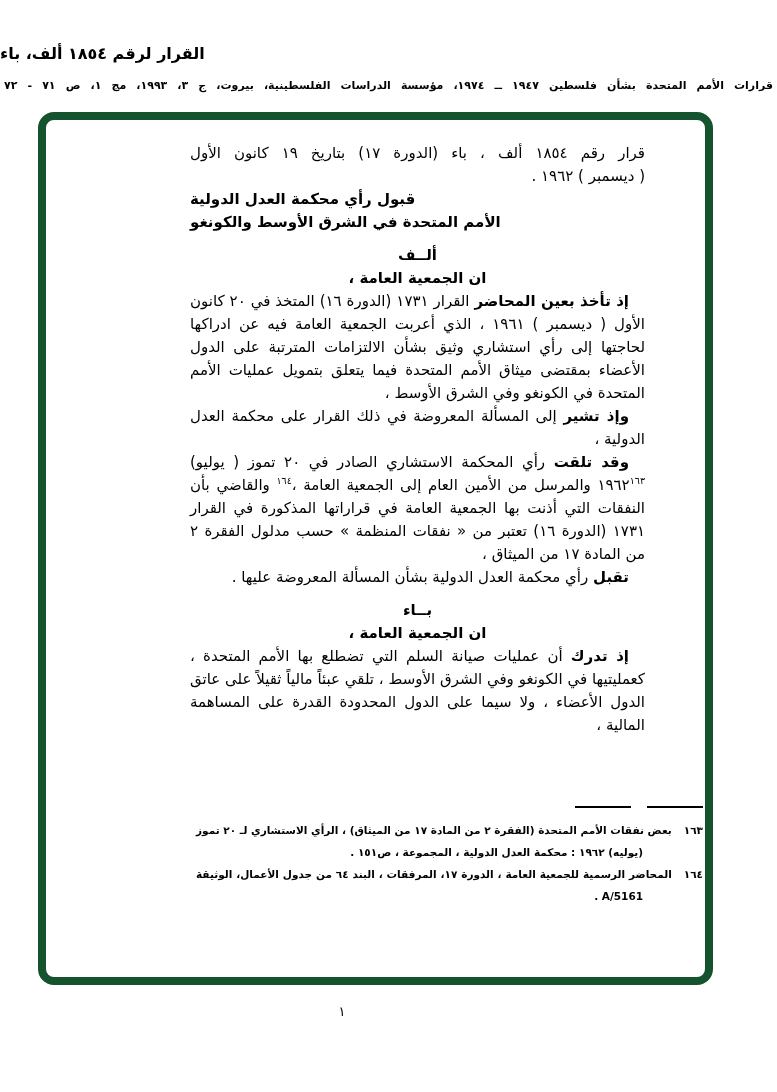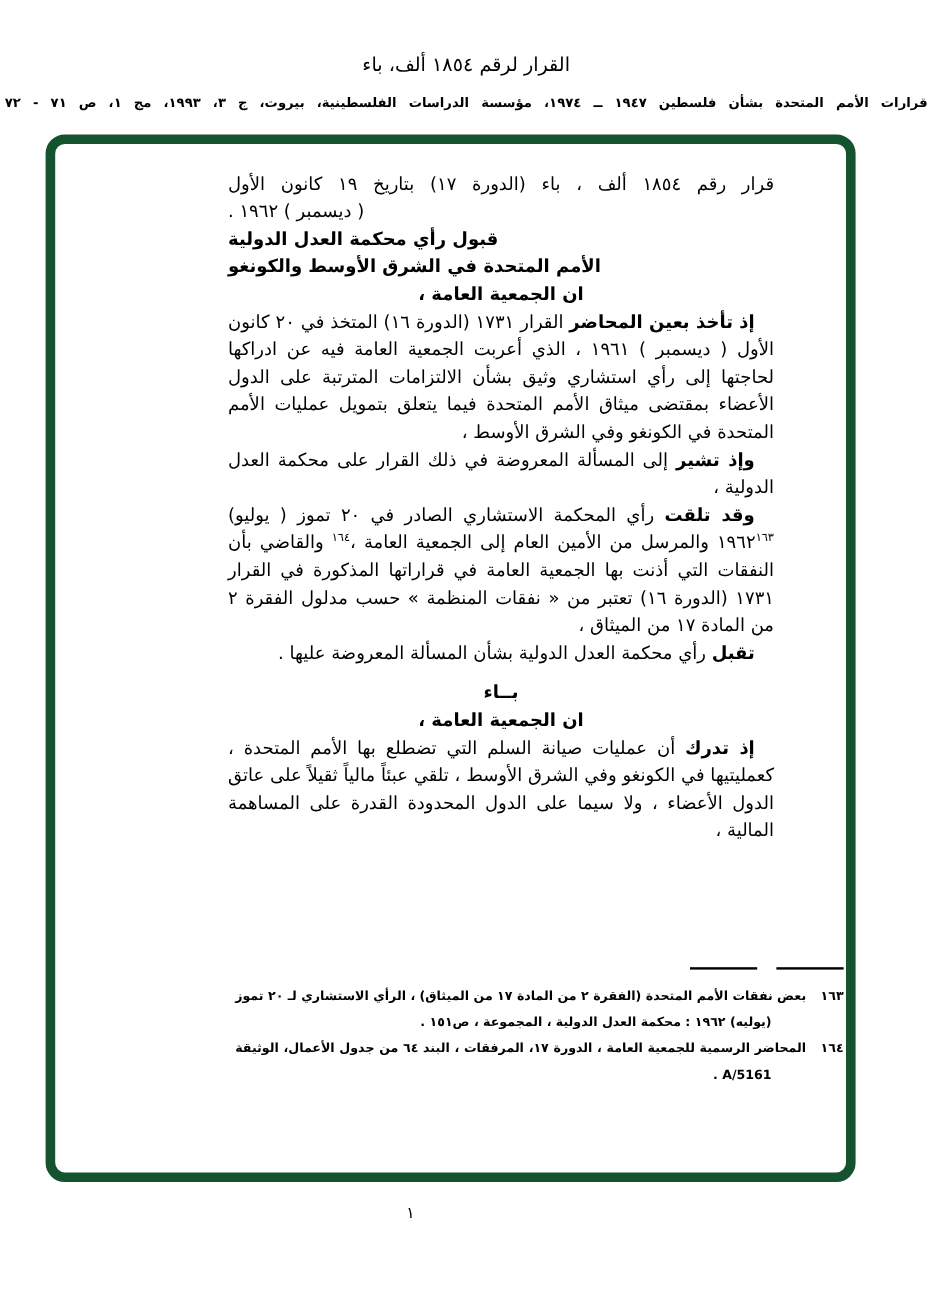--- a/index.html
+++ b/index.html
@@ -8,23 +8,23 @@
     width: 777px;
     height: 1092px;
     background: #ffffff;
     overflow: hidden;
     font-family: "DejaVu Sans", sans-serif;
     color: #000;
   }
   .header-title {
     position: absolute;
     top: 44px; left: 0; right: 0;
-    text-align: center;
+    text-align: left;
     direction: rtl;
-    font-weight: normal;
+    font-weight: bold;
     font-size: 16px;
   }
   .header-source {
     position: absolute;
     top: 79px; left: 4px; right: 4px;
     direction: rtl;
     font-size: 11px;
     font-weight: bold;
     text-align: justify;
     text-align-last: justify;
@@ -39,21 +39,21 @@
   }
   .content {
     margin: 22px 60px 0 144px;
     direction: rtl;
     font-size: 15px;
     line-height: 23px;
     text-align: justify;
   }
   .content p, .content div { margin: 0; }
   .intro-l1 { text-align: justify; text-align-last: justify; }
-  .intro-l2 { text-align: left; }
+  .intro-l2 { text-align: right; }
   .doc-title { font-weight: bold; text-align: left; }
   .sec-head { font-weight: bold; text-align: center; margin-top: 10px !important; }
   .opening { font-weight: bold; text-align: center; }
   .para { text-indent: 16px; }
   .lead { font-weight: bold; }
   .fn-sup { font-size: 9.5px; vertical-align: super; line-height: 0; }
   .fn-area {
     position: absolute;
     left: 150px; right: 2px; top: 686px;
     direction: rtl;
@@ -91,20 +91,21 @@
   <div class="header-source">قرارات الأمم المتحدة بشأن فلسطين ١٩٤٧ ــ ١٩٧٤، مؤسسة الدراسات الفلسطينية، بيروت، ج ٣، ١٩٩٣، مج ١، ص ٧١ - ٧٢</div>
 
   <div class="frame">
     <div class="content">
       <p class="intro-l1">قرار رقم ١٨٥٤ ألف ، باء (الدورة ١٧) بتاريخ ١٩ كانون الأول</p>
       <p class="intro-l2">( ديسمبر ) ١٩٦٢ .</p>
 
       <p class="doc-title">قبول رأي محكمة العدل الدولية</p>
       <p class="doc-title">الأمم المتحدة في الشرق الأوسط والكونغو</p>
 
+      <p class="sec-head">ألــف</p>
       <p class="opening">ان الجمعية العامة ،</p>
 
       <p class="para"><span class="lead">إذ تأخذ بعين المحاضر</span><span> القرار ١٧٣١ (الدورة ١٦) المتخذ في ٢٠ كانون الأول ( ديسمبر ) ١٩٦١ ، الذي أعربت الجمعية العامة فيه عن ادراكها لحاجتها إلى رأي استشاري وثيق بشأن الالتزامات المترتبة على الدول الأعضاء بمقتضى ميثاق الأمم المتحدة فيما يتعلق بتمويل عمليات الأمم المتحدة في الكونغو وفي الشرق الأوسط ،</span></p>
 
       <p class="para"><span class="lead">وإذ تشير</span><span> إلى المسألة المعروضة في ذلك القرار على محكمة العدل الدولية ،</span></p>
 
       <p class="para"><span class="lead">وقد تلقت</span><span> رأي المحكمة الاستشاري الصادر في ٢٠ تموز ( يوليو) ١٩٦٢</span><span class="fn-sup">١٦٣</span><span> والمرسل من الأمين العام إلى الجمعية العامة ،</span><span class="fn-sup">١٦٤</span><span> والقاضي بأن النفقات التي أذنت بها الجمعية العامة في قراراتها المذكورة في القرار ١٧٣١ (الدورة ١٦) تعتبر من « نفقات المنظمة » حسب مدلول الفقرة ٢ من المادة ١٧ من الميثاق ،</span></p>
 
       <p class="para"><span class="lead">تقبل</span><span> رأي محكمة العدل الدولية بشأن المسألة المعروضة عليها .</span></p>
 

